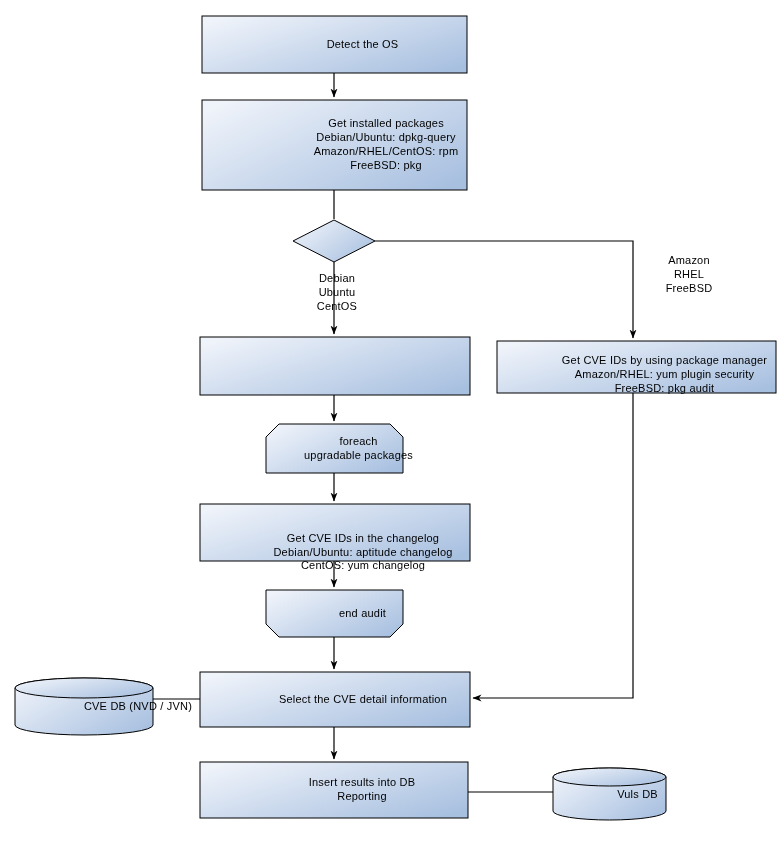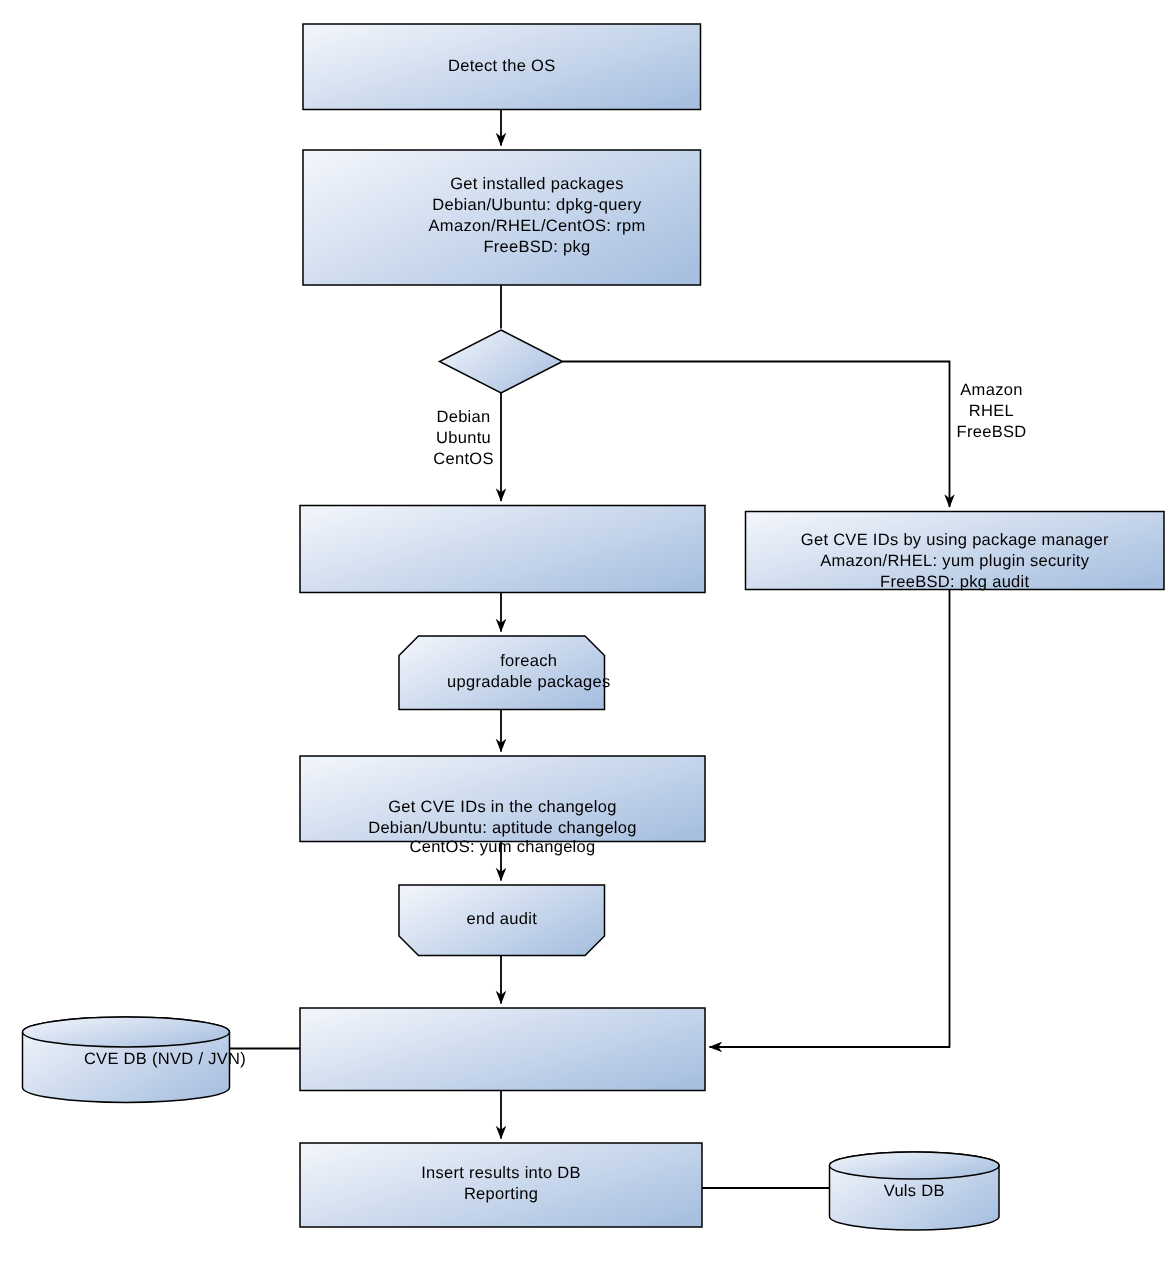--- a/index.html
+++ b/index.html
@@ -34,20 +34,21 @@
     position: absolute;
     display: flex;
     align-items: center;
     justify-content: center;
     text-align: center;
     white-space: pre-line;
     font-size: 11px;
     line-height: 1.27;
     letter-spacing: 0.2px;
     color: #000000;
+    padding-left: 28px;
   }
 </style>
 </head>
 <body>
 
 <div class="canvas">
 
   <svg class="diagram-svg" width="782" height="843" viewBox="0 0 782 843">
     <defs>
       <linearGradient id="nodeGrad" x1="0" y1="0.15" x2="1" y2="0.85">
@@ -99,29 +100,30 @@
   <div class="node-label" style="left:202px;top:100px;width:312px;height:90px">Get installed packages
 Debian/Ubuntu: dpkg-query
 Amazon/RHEL/CentOS: rpm
 FreeBSD: pkg</div>
 
 
   <div class="node-label" style="left:497px;top:341px;width:279px;height:68px">Get CVE IDs by using package manager
 Amazon/RHEL: yum plugin security
 FreeBSD: pkg audit</div>
 
-  <div class="node-label" style="left:280px;top:424px;width:145px;height:49px">foreach
+  <div class="node-label" style="left:258px;top:424px;width:145px;height:49px">foreach
 upgradable packages</div>
 
   <div class="node-label" style="left:200px;top:524px;width:270px;height:57px">Get CVE IDs in the changelog
 Debian/Ubuntu: aptitude changelog
 CentOS: yum changelog</div>
 
   <div class="node-label" style="left:266px;top:590px;width:137px;height:47px">end audit</div>
 
+  <div class="node-label" style="left:200px;top:672px;width:270px;height:55px">Select the CVE detail information</div>
 
   <div class="node-label" style="left:29px;top:680px;width:162px;height:53px">CVE DB (NVD / JVN)</div>
 
   <div class="node-label" style="left:200px;top:762px;width:268px;height:56px">Insert results into DB
 Reporting</div>
 
   <div class="node-label" style="left:553px;top:770px;width:113px;height:50px">Vuls DB</div>
 
   <div class="edge-label" style="left:273px;top:269px;width:72px;height:48px">Debian
 Ubuntu

